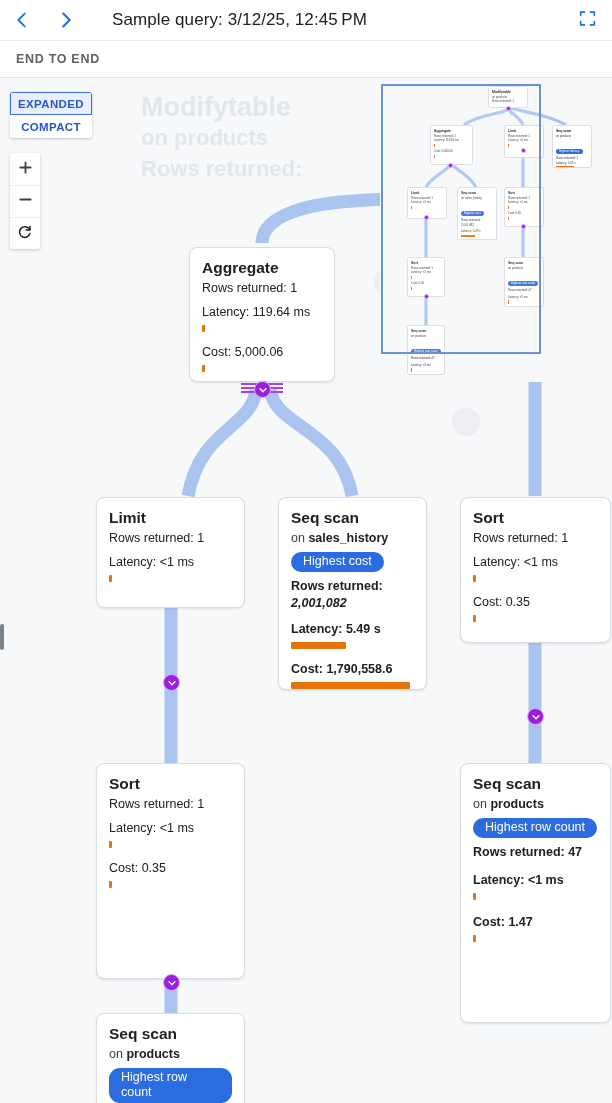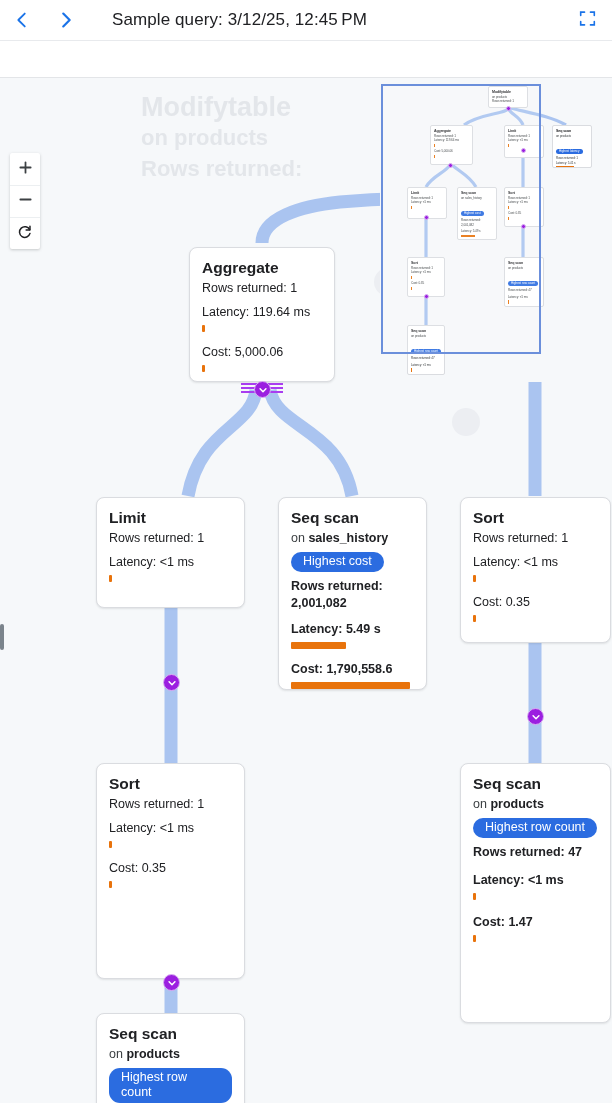--- a/index.html
+++ b/index.html
@@ -178,20 +178,21 @@
               <path d="M13.5 2.5 H18 V6.5"></path>
             <path d="M18 13.5 V17.5 H13.5"></path>
               <path d="M6.5 17.5 H2 V13.5"></path>
           </g>
         </svg>
       </span>
     </div>
   </div>
 
   <div class="tabs">
+    <div class="tab">END TO END</div>
   </div>
 
   <div class="canvas">
 
     <svg class="edges" viewBox="0 0 612 1025">
       <g fill="none" stroke="#aac4f0" stroke-width="13" stroke-linecap="butt">
 
         <path d="M262,165 C262,140 300,128 340,124 C385,120 420,120 470,120" stroke-width="13" transform="translate(0,0)"></path>
       </g>
       <g fill="none" stroke="#aac4f0" stroke-width="13">
@@ -257,21 +258,21 @@
     </div>
 
     <div class="node" style="left:278px; top:419px; width:149px; height:193px;">
       <div class="node-title">Seq scan</div>
       <div class="node-on">
         <span>on</span>
         <b>sales_history</b>
       </div>
       <div class="badge">Highest cost</div>
       <div class="stat" style="margin-top:5px;">Rows returned:</div>
-      <div class="stat" style="margin-top:0;">2,001,082</div>
+      <div class="stat" style="margin-top:0;font-style:italic;">2,001,082</div>
       <div class="stat" style="margin-top:9px;">Latency: 5.49 s</div>
       <div class="bar" style="width:55px;"></div>
       <div class="stat" style="margin-top:12px;">Cost: 1,790,558.6</div>
       <div class="bar" style="width:119px;"></div>
     </div>
 
     <div class="node" style="left:460px; top:419px; width:151px; height:146px;">
       <div class="node-title">Sort</div>
       <div class="stat reg" style="margin-top:2px;">Rows returned: 1</div>
       <div class="stat reg">Latency: &lt;1 ms</div>
@@ -320,20 +321,24 @@
     <div class="node" style="left:96px; top:935px; width:149px; height:120px;">
       <div class="node-title">Seq scan</div>
       <div class="node-on">
         <span>on</span>
         <b>products</b>
       </div>
       <div class="badge">Highest row count</div>
       
     </div>
 
+    <div class="mode-group">
+      <div class="mode-btn active">EXPANDED</div>
+      <div class="mode-btn">COMPACT</div>
+    </div>
 
     <div class="zoom-group">
       <div class="zoom-btn">
         <span>
           <svg width="15" height="15" viewBox="0 0 16 16">
               <path d="M8 2.5 V13.5 M2.5 8 H13.5" stroke="#3c4043" stroke-width="1.9" stroke-linecap="round"></path>
             </svg>
         </span>
       </div>
       <div class="zoom-btn">

